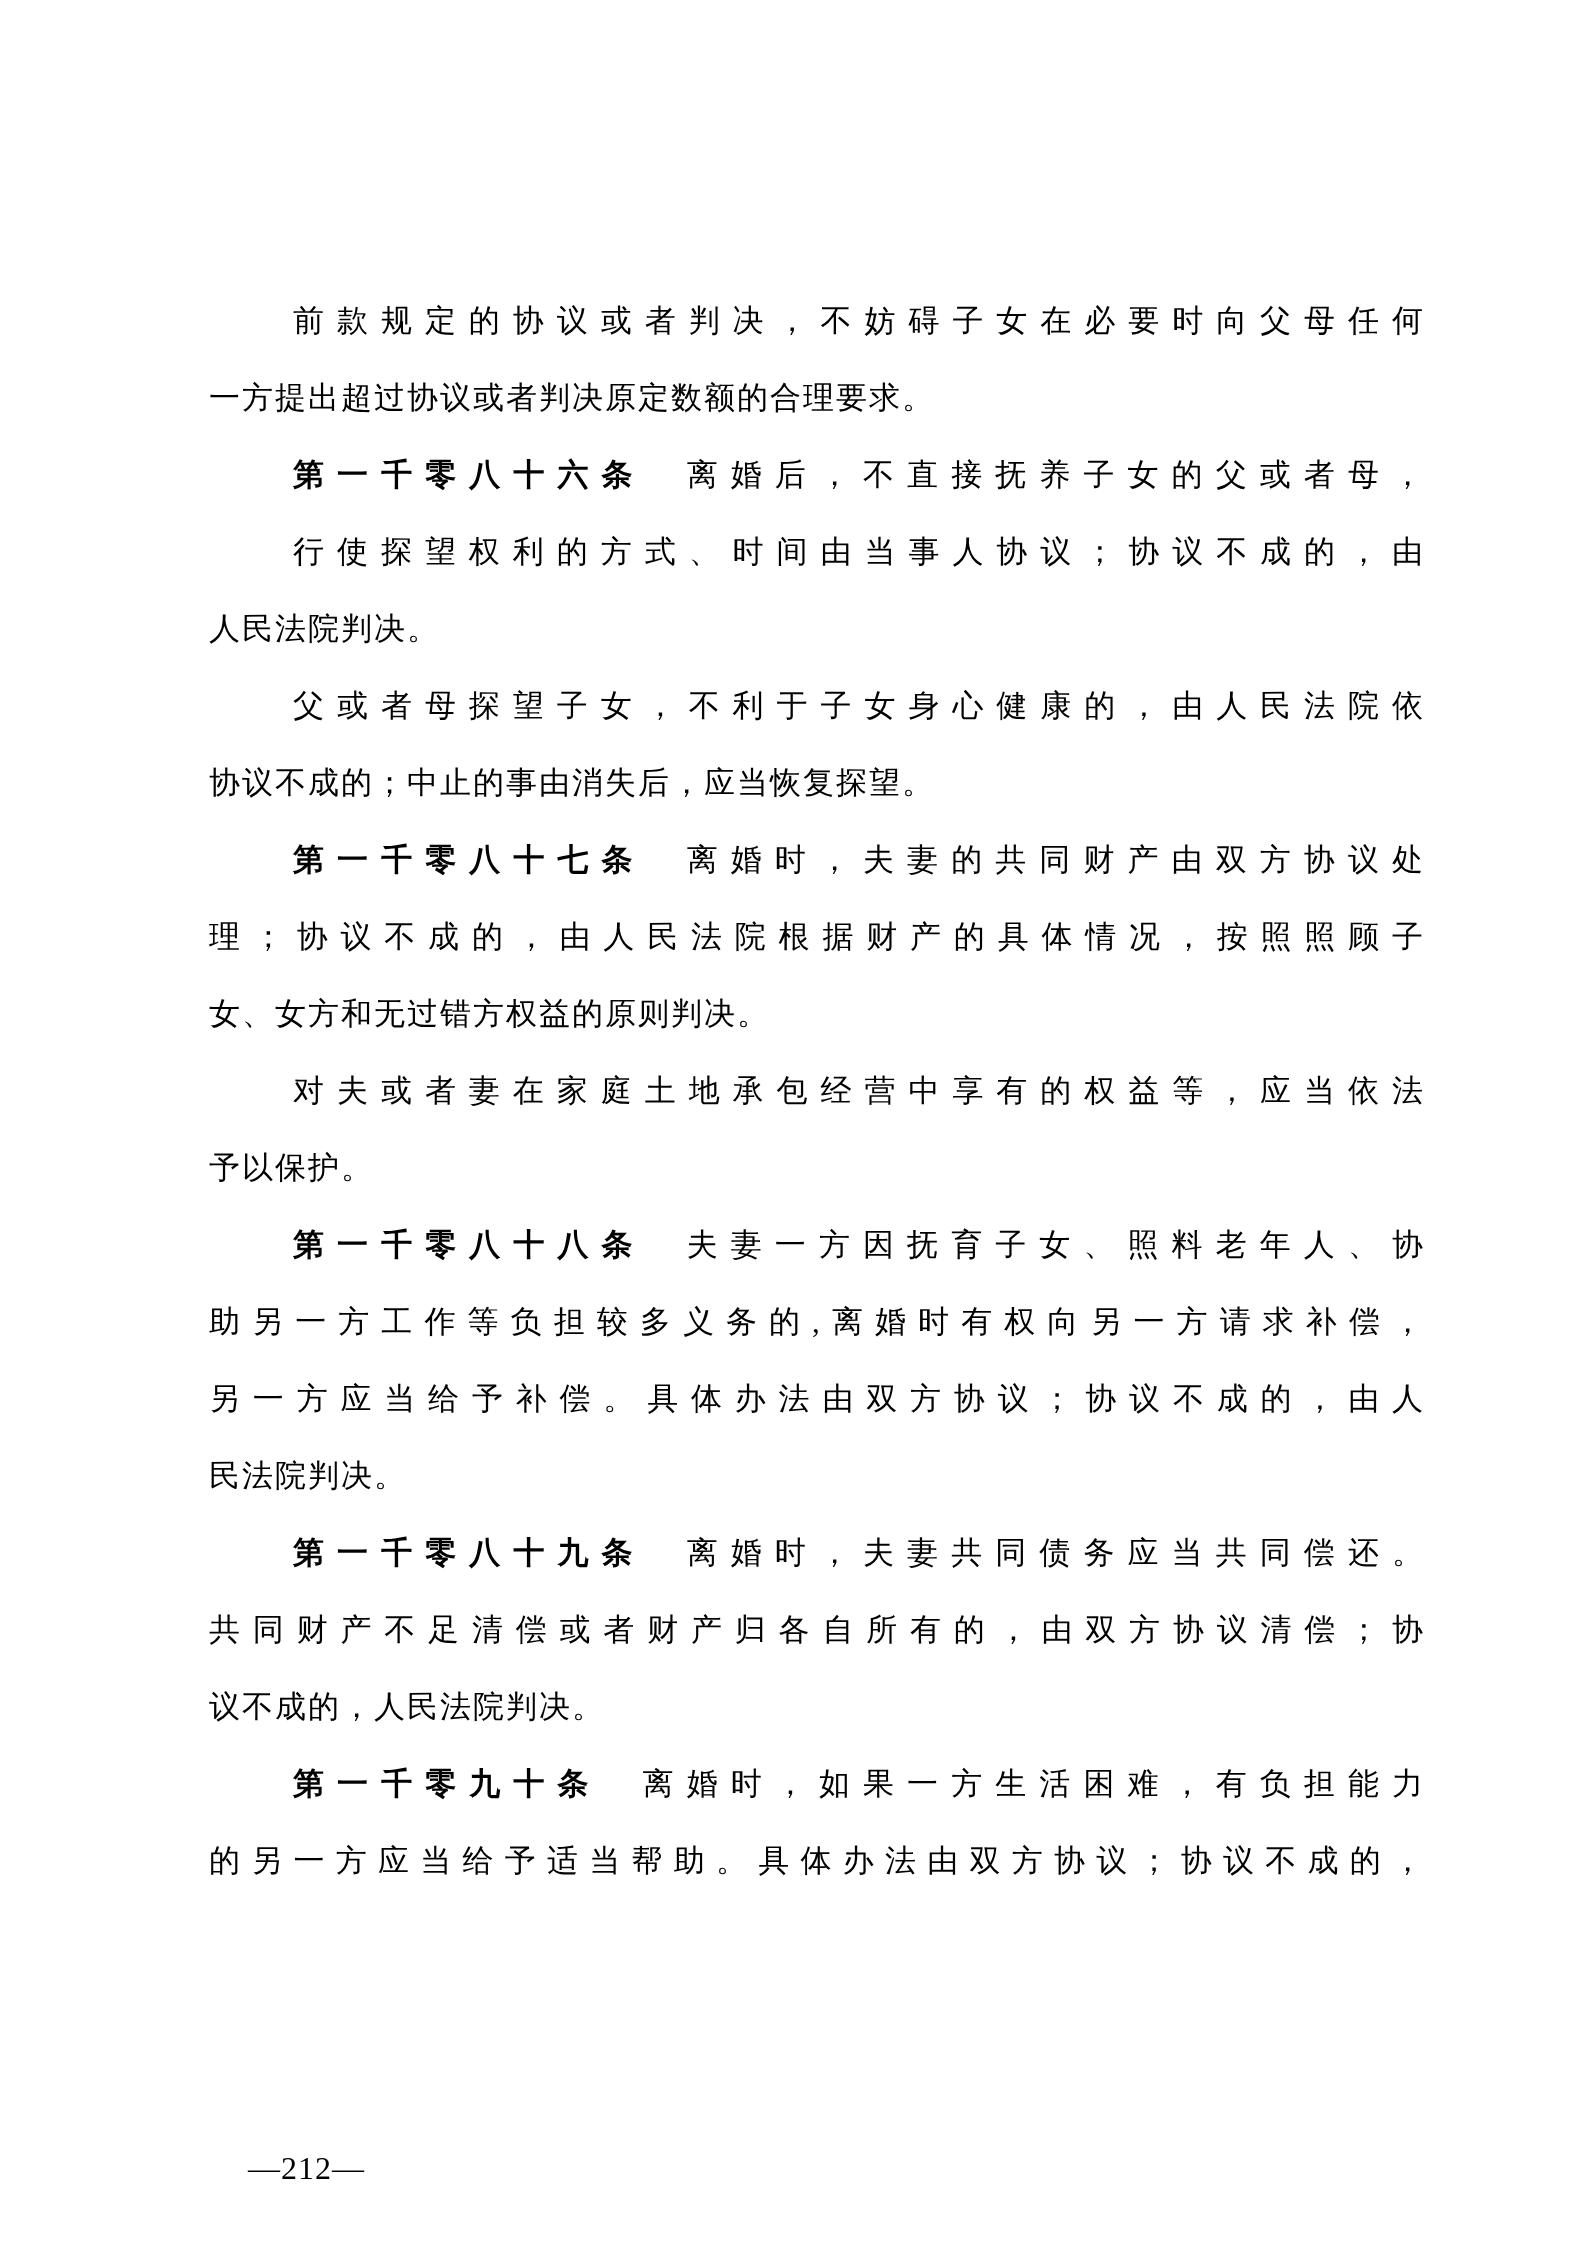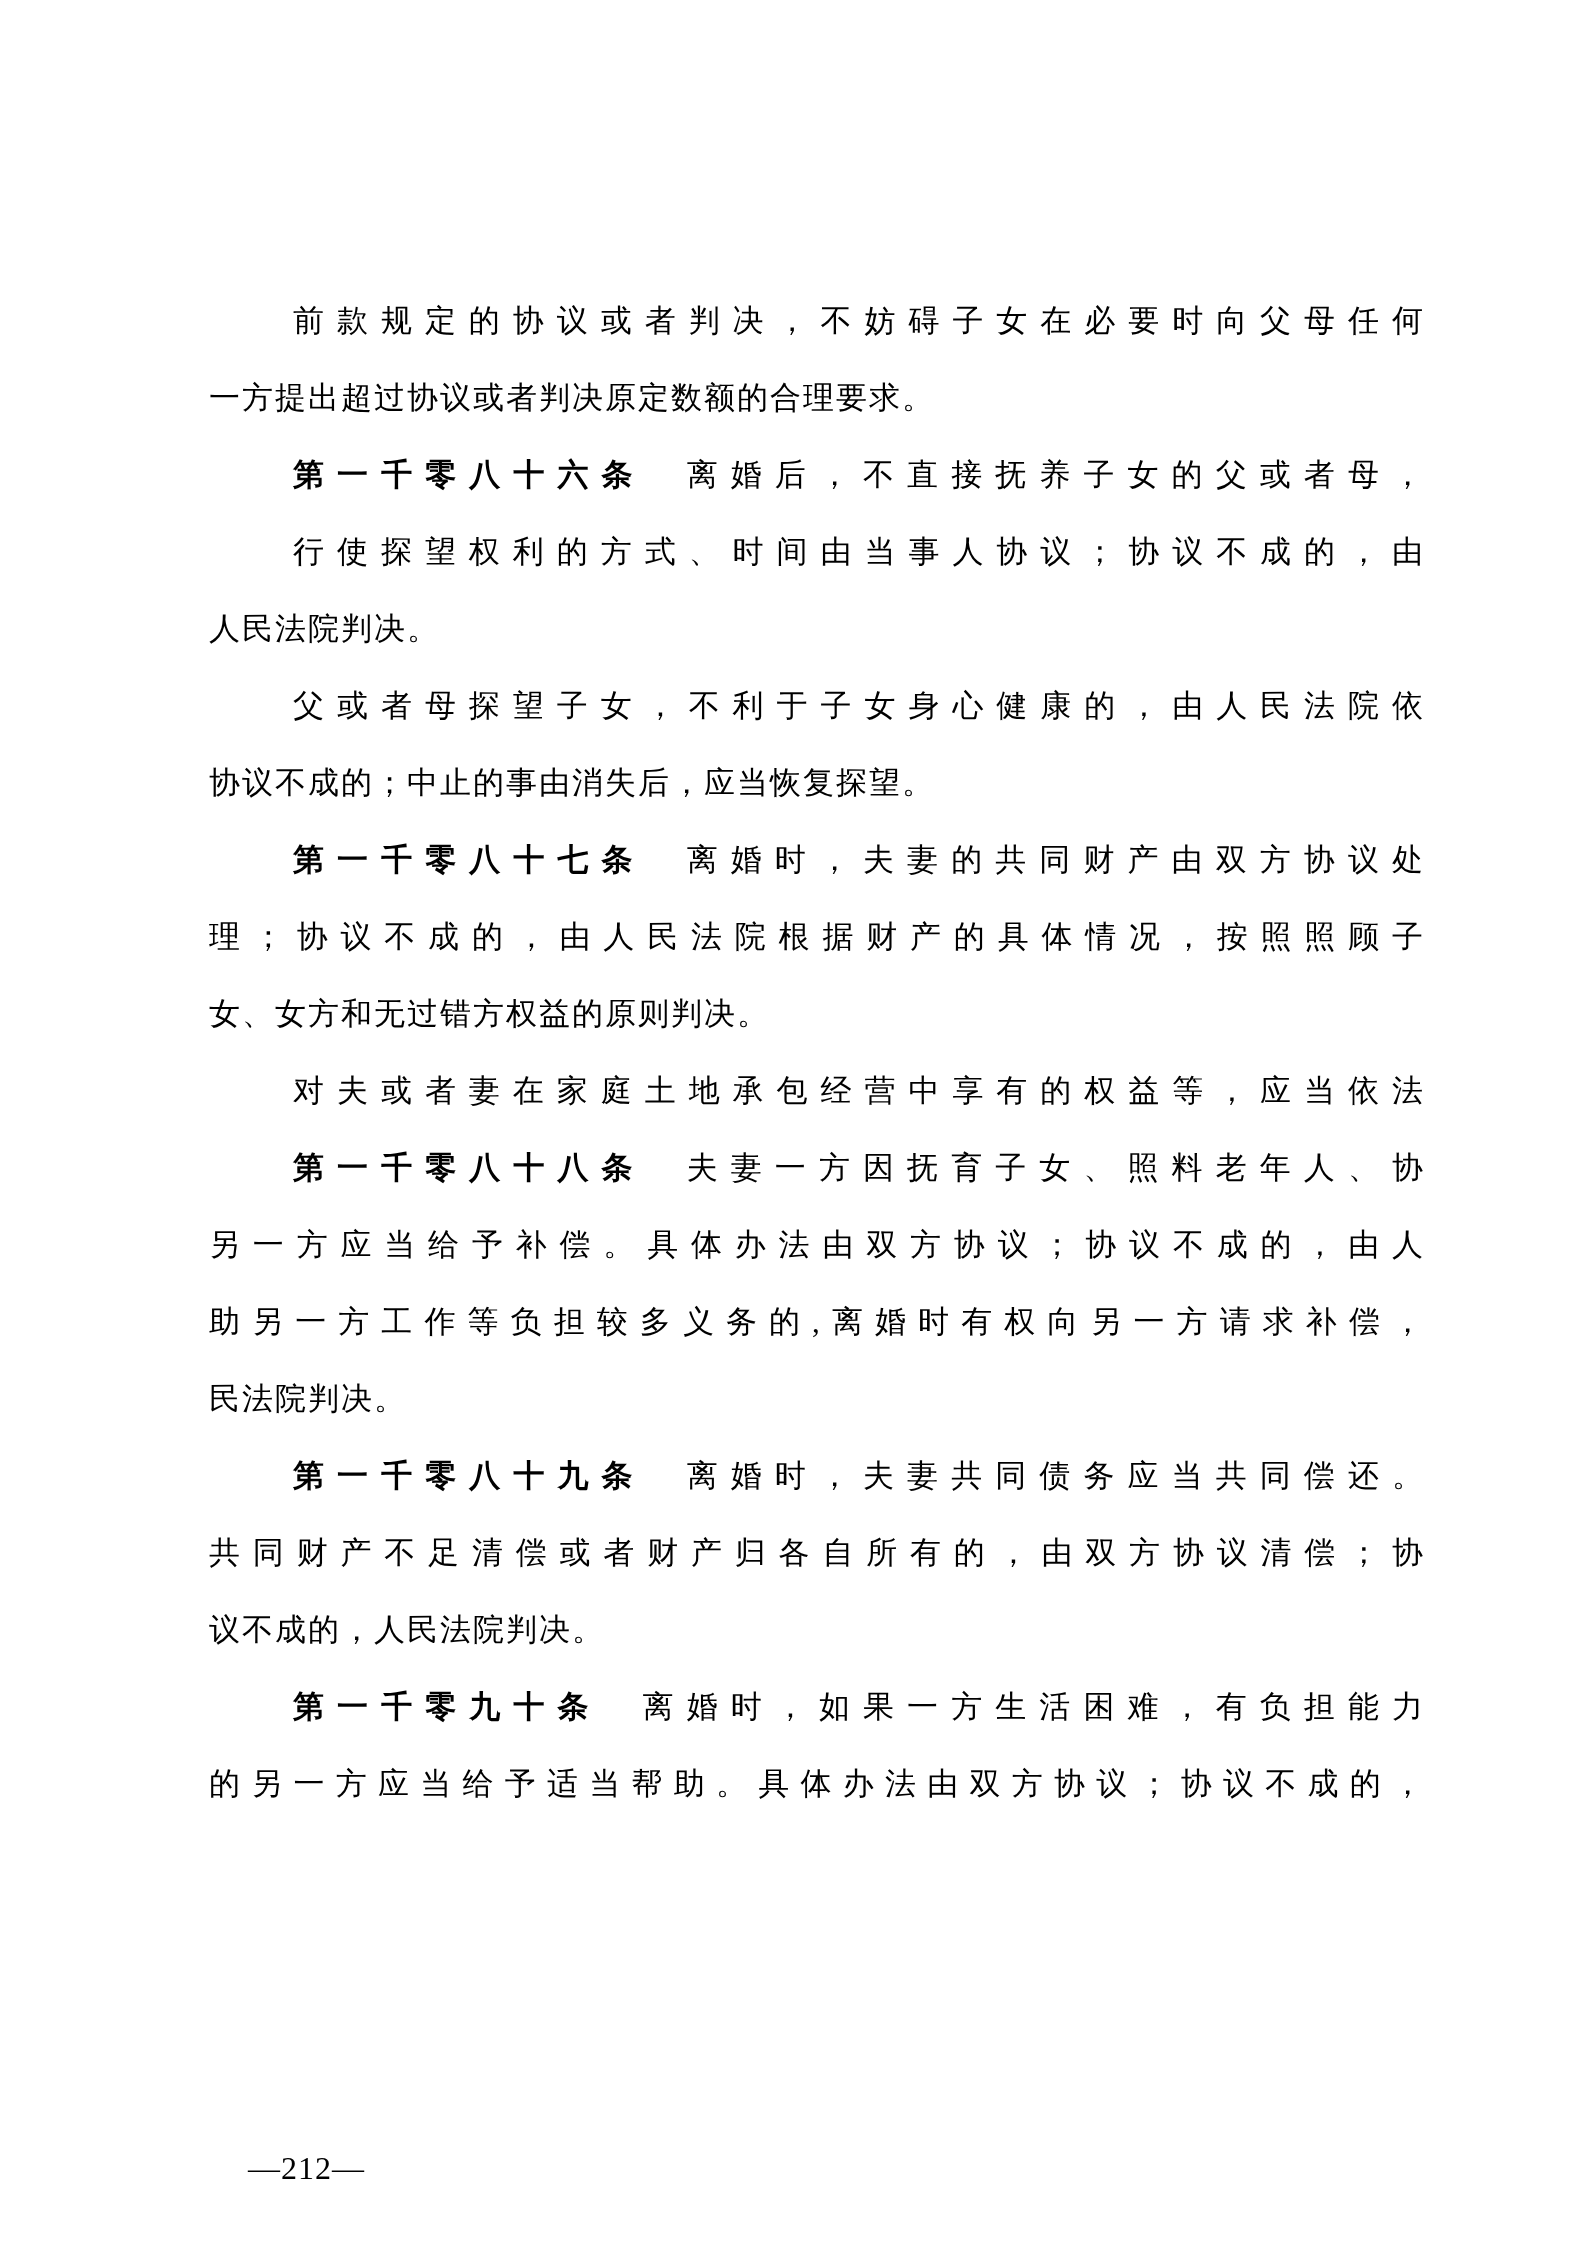--- a/index.html
+++ b/index.html
@@ -82,26 +82,27 @@
     <div class="line"><span>协议不成的；中止的事由消失后，应当恢复探望。</span></div>
 
     <div class="line i j"><span class="article">第一千零八十七条</span><span>离婚时，夫妻的共同财产由双方协议处</span></div>
 
     <div class="line j"><span>理；协议不成的，由人民法院根据财产的具体情况，按照照顾子</span></div>
 
     <div class="line"><span>女、女方和无过错方权益的原则判决。</span></div>
 
     <div class="line i j"><span>对夫或者妻在家庭土地承包经营中享有的权益等，应当依法</span></div>
 
+    <div class="line"><span>予以保护。</span></div>
 
     <div class="line i j"><span class="article">第一千零八十八条</span><span>夫妻一方因抚育子女、照料老年人、协</span></div>
 
+    <div class="line j"><span>助另一方工作等负担较多义务的,离婚时有权向另一方请求补偿，</span></div>
+
     <div class="line j"><span>另一方应当给予补偿。具体办法由双方协议；协议不成的，由人</span></div>
-
-    <div class="line j"><span>助另一方工作等负担较多义务的,离婚时有权向另一方请求补偿，</span></div>
 
     <div class="line"><span>民法院判决。</span></div>
 
     <div class="line i j"><span class="article">第一千零八十九条</span><span>离婚时，夫妻共同债务应当共同偿还。</span></div>
 
     <div class="line j"><span>共同财产不足清偿或者财产归各自所有的，由双方协议清偿；协</span></div>
 
     <div class="line"><span>议不成的，人民法院判决。</span></div>
 
     <div class="line i j"><span class="article">第一千零九十条</span><span>离婚时，如果一方生活困难，有负担能力</span></div>

